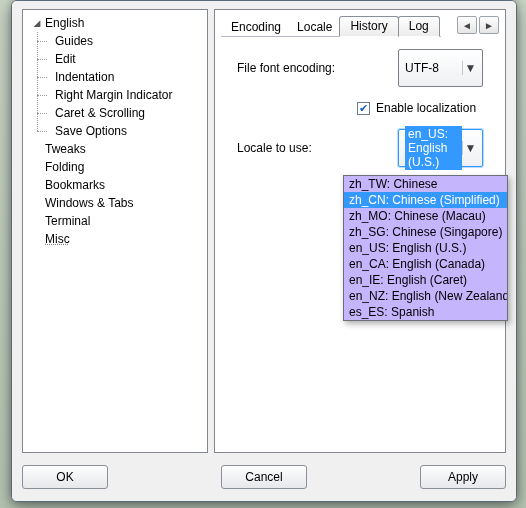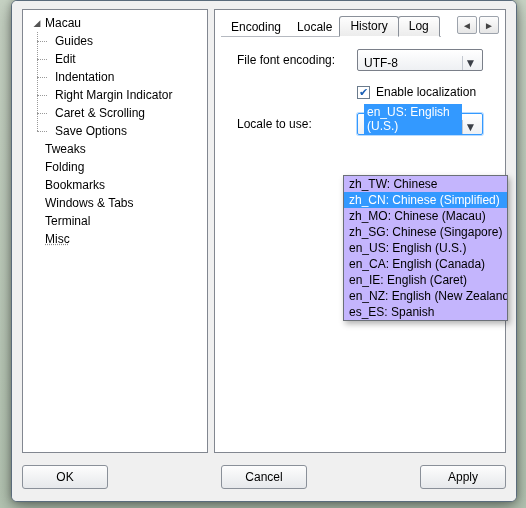--- a/index.html
+++ b/index.html
@@ -156,27 +156,28 @@
     padding: 12px 22px;
     display:flex;
     flex-direction:column;
     gap: 14px;
     position:relative;
   }
   .form-row { display:flex; align-items:center; gap:8px; }
   .form-row .lbl { width: 112px; text-align:left; }
   .combo {
     flex:1;
-    height:22px;
+    height:38px;
     border:1px solid #7a7f89;
     background:linear-gradient(#fff,#eef0f3);
-    display:flex; align-items:flex-end;
+    display:flex; align-items:center;
     padding:0 4px 0 6px;
     position:relative;
     border-radius:2px;
+    margin-left:41px;
   }
   .combo .arrow{
     width:16px; text-align:center; color:#3b3f47;
     border-left:1px solid #c3c8d0;
   }
   .combo.highlight {
     border-color:#3399ff;
     box-shadow:0 0 0 1px rgba(51,153,255,0.35);
   }
   .combo.highlight .sel{
@@ -241,21 +242,21 @@
 
   <div class="client">
     <div class="panes">
 
       <div class="tree-pane">
         <div class="tree">
             <ul id="tree-root">
               <li>
                 <div class="node">
                   <span class="twisty">◢</span>
-                  <span class="label">Macau</span>
+                  <span class="label">English</span>
                 </div>
                 <ul class="children">
                   <li>
                     <div class="node">
                       <span class="label">Guides</span>
                     </div>
                   </li>
                   <li>
                     <div class="node">
                       <span class="label">Edit</span>

